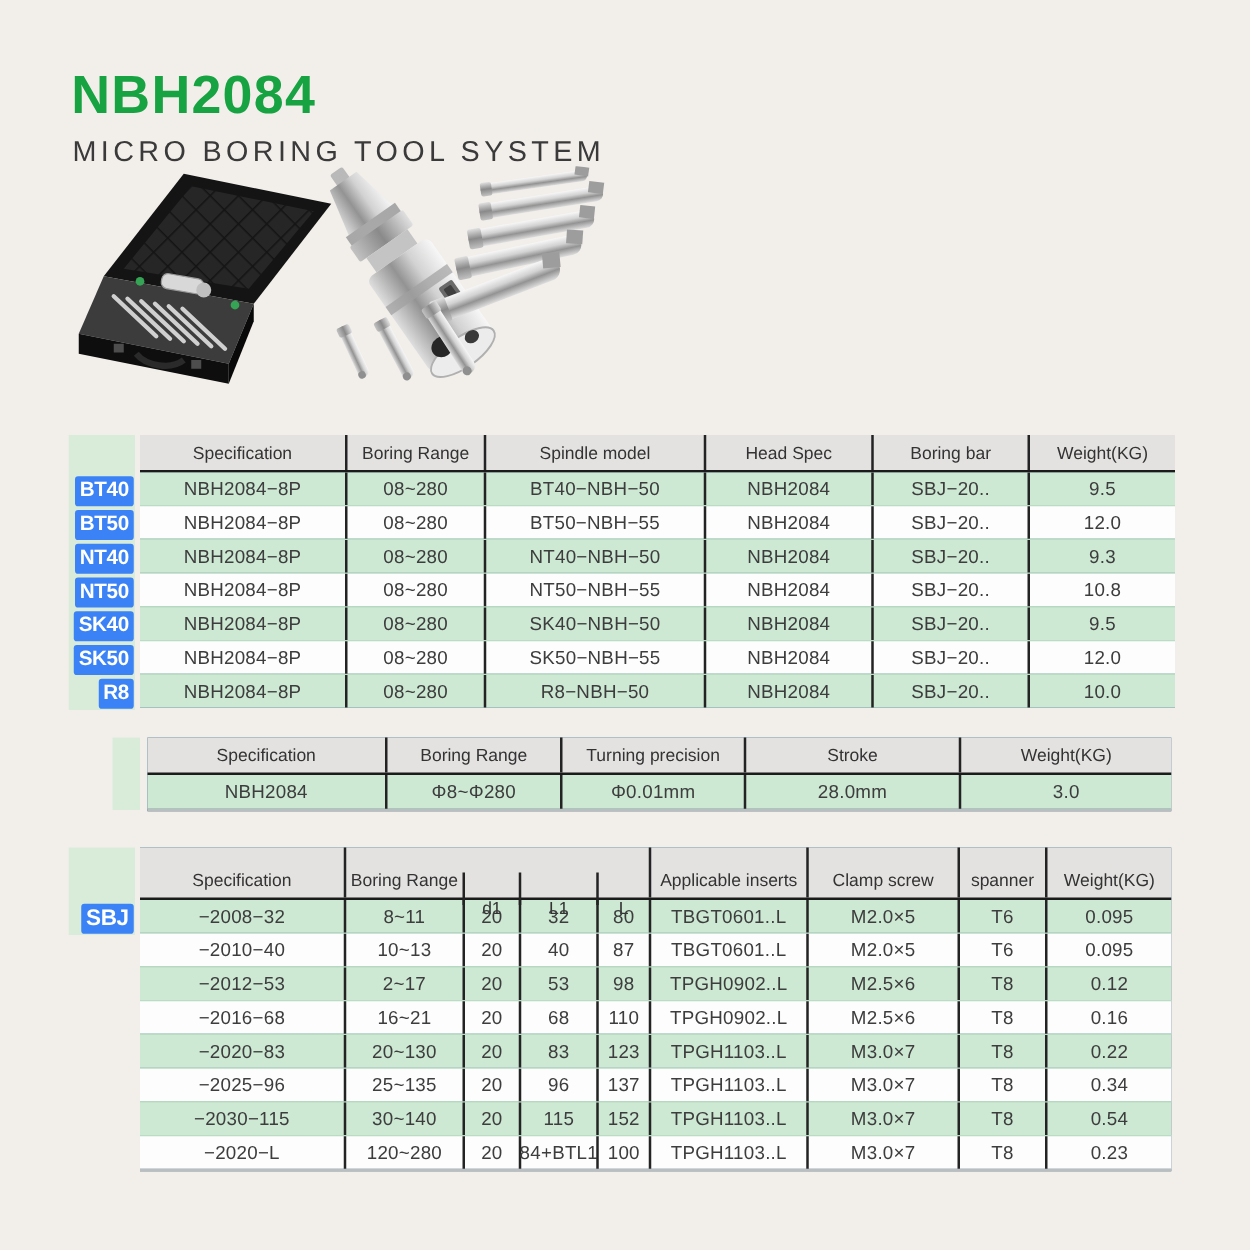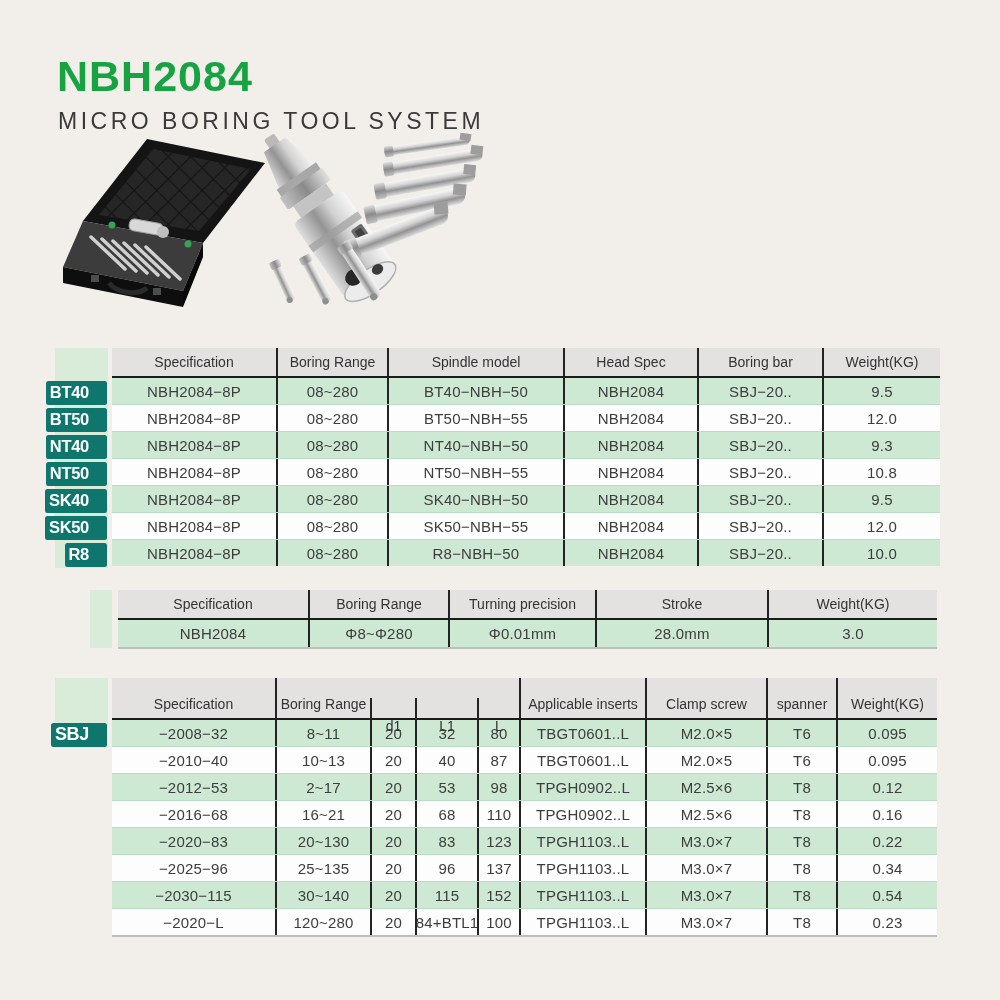--- a/index.html
+++ b/index.html
@@ -31,22 +31,22 @@
   .t3{left:55px;top:678px;}
 
   .stripe{background:#d9ecda;margin-right:4px;display:flex;flex-direction:column;}
   .t1 .stripe,.t3 .stripe{width:53px;}
   .t2 .stripe{width:22px;margin-right:6px;height:58px;}
   .sp-h{height:31px;}
   .t3 .sp-h{height:43px;}
   .slot{height:27px;display:flex;align-items:center;justify-content:flex-end;box-sizing:border-box;}
   .slot:first-of-type{height:26px;}
   .badge{
-    background:#0f766e;color:#fff;font-weight:700;font-size:16.5px;
-    line-height:21px;padding:1px 18px 2px 4px;border-radius:2.5px;
+    background:#3b82f6;color:#fff;font-weight:700;font-size:16.5px;
+    line-height:21px;padding:1px 4px 2px 4px;border-radius:2.5px;
     letter-spacing:-0.3px;margin-right:1px;
   }
   .t3 .badge{font-size:18px;}
 
   .grid{background:#0c4a6e;}
   .t2 .grid,.t3 .grid{border-bottom:2px solid #bdbdbd;}
   .hrow{display:flex;background:#e4e2e1;height:28px;border-bottom:2.5px solid #1b1b1b;}
   .t3 .hrow{height:40px;}
   .hc{
     box-sizing:border-box;display:flex;align-items:center;justify-content:center;

